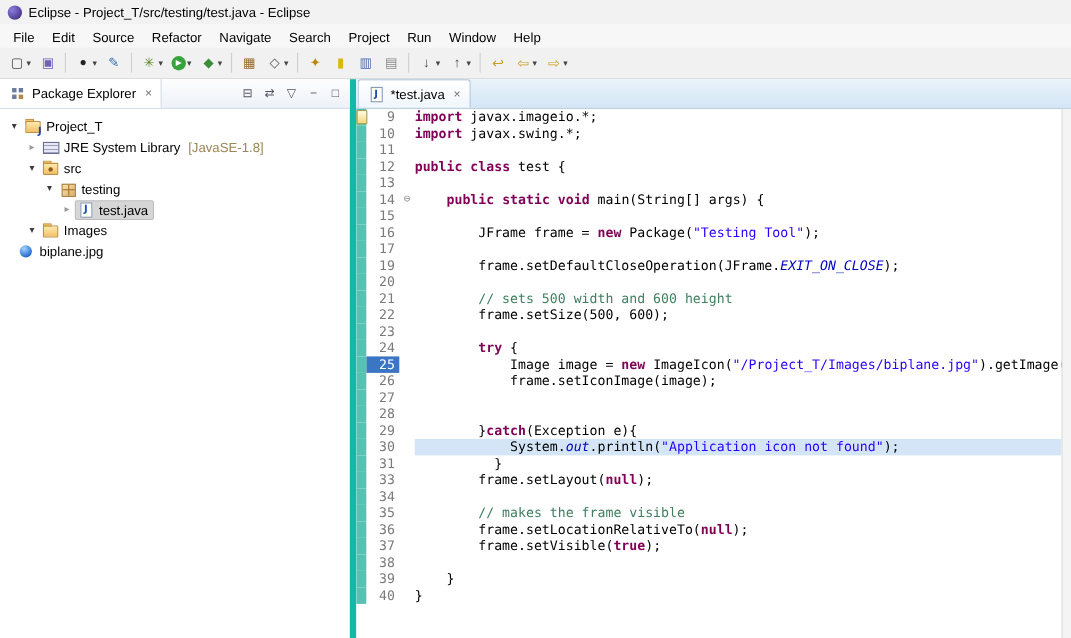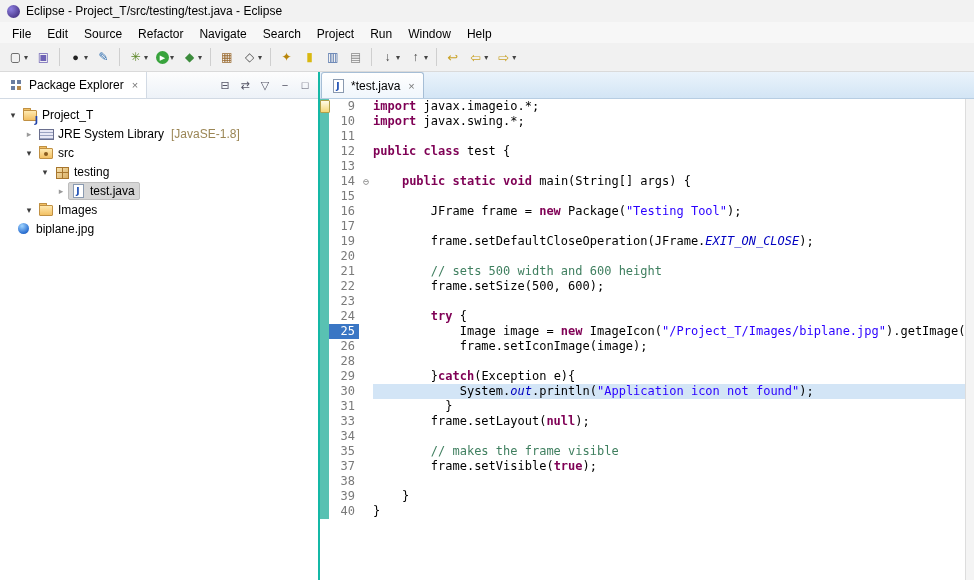--- a/index.html
+++ b/index.html
@@ -38,21 +38,21 @@
   .g-mark-occurrences{color:#d9b810;}
   .g-open-resource{color:#4a6da7;}
   .g-show-whitespace{color:#888;}
   .g-next-annotation,.g-previous-annotation{color:#444;}
   .g-last-edit-location,.g-back,.g-forward{color:#c9a227;font-size:13px;}
 
   
   .main{flex:1;display:flex;min-height:0;}
 
   
-  .explorer{width:318px;flex:none;border-right:2px solid #14b8a6;display:flex;flex-direction:column;background:#fff;}
+  .explorer{width:318px;flex:none;border-right:6px solid #14b8a6;display:flex;flex-direction:column;background:#fff;}
   .explorer-header{height:26px;flex:none;background:linear-gradient(#fdfdfd,#edf2f8);border-bottom:1px solid #d2dae4;display:flex;align-items:center;justify-content:space-between;}
   .view-tab{display:flex;align-items:center;gap:5px;padding:0 8px;height:100%;border-right:1px solid #d2dae4;background:#fff;}
   .vclose{color:#777;font-size:11px;margin-left:3px;}
   .view-tools{display:flex;align-items:center;gap:2px;padding-right:4px;color:#556;}
   .vbtn{width:18px;height:18px;line-height:18px;text-align:center;font-size:11px;border-radius:2px;}
 
   .tree{padding-top:6px;overflow:hidden;}
   .trow{height:19px;display:flex;align-items:center;}
   .arrow{width:14px;flex:none;text-align:center;font-size:9px;}
   .arrow.col{color:#9a9a9a;}
@@ -398,20 +398,26 @@
               <span class="codetext"><span class="tk-p">            Image image = </span><span class="tk-k">new</span><span class="tk-p"> ImageIcon(</span><span class="tk-s">"/Project_T/Images/biplane.jpg"</span><span class="tk-p">).getImage();</span></span>
             </div>
             <div class="code-row">
               <span class="qd"></span>
               <span class="ln">26</span>
               <span class="fold"></span>
               <span class="codetext"><span class="tk-p">            frame.setIconImage(image);</span></span>
             </div>
             <div class="code-row">
               <span class="qd"></span>
+              <span class="ln">27</span>
+              <span class="fold"></span>
+              <span class="codetext"></span>
+            </div>
+            <div class="code-row">
+              <span class="qd"></span>
               <span class="ln">28</span>
               <span class="fold"></span>
               <span class="codetext"></span>
             </div>
             <div class="code-row">
               <span class="qd"></span>
               <span class="ln">29</span>
               <span class="fold"></span>
               <span class="codetext"><span class="tk-p">        }</span><span class="tk-k">catch</span><span class="tk-p">(Exception e){</span></span>
             </div>
@@ -437,20 +443,26 @@
               <span class="qd"></span>
               <span class="ln">34</span>
               <span class="fold"></span>
               <span class="codetext"></span>
             </div>
             <div class="code-row">
               <span class="qd"></span>
               <span class="ln">35</span>
               <span class="fold"></span>
               <span class="codetext"><span class="tk-p">        </span><span class="tk-c">// makes the frame visible</span></span>
+            </div>
+            <div class="code-row">
+              <span class="qd"></span>
+              <span class="ln">36</span>
+              <span class="fold"></span>
+              <span class="codetext"><span class="tk-p">        frame.setLocationRelativeTo(</span><span class="tk-k">null</span><span class="tk-p">);</span></span>
             </div>
             <div class="code-row">
               <span class="qd"></span>
               <span class="ln">37</span>
               <span class="fold"></span>
               <span class="codetext"><span class="tk-p">        frame.setVisible(</span><span class="tk-k">true</span><span class="tk-p">);</span></span>
             </div>
             <div class="code-row">
               <span class="qd"></span>
               <span class="ln">38</span>

